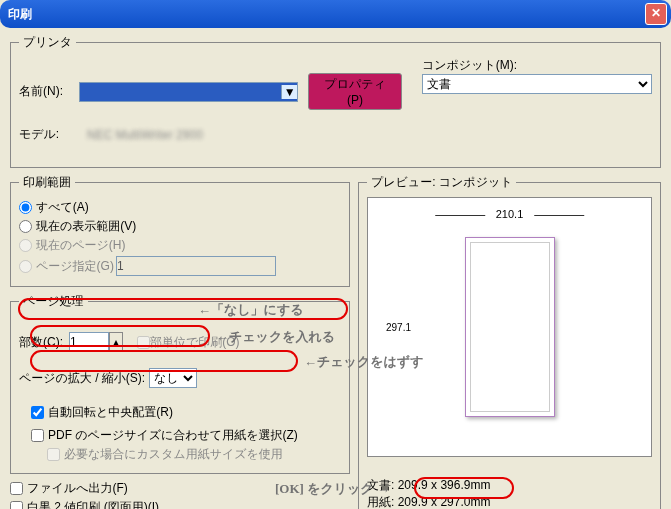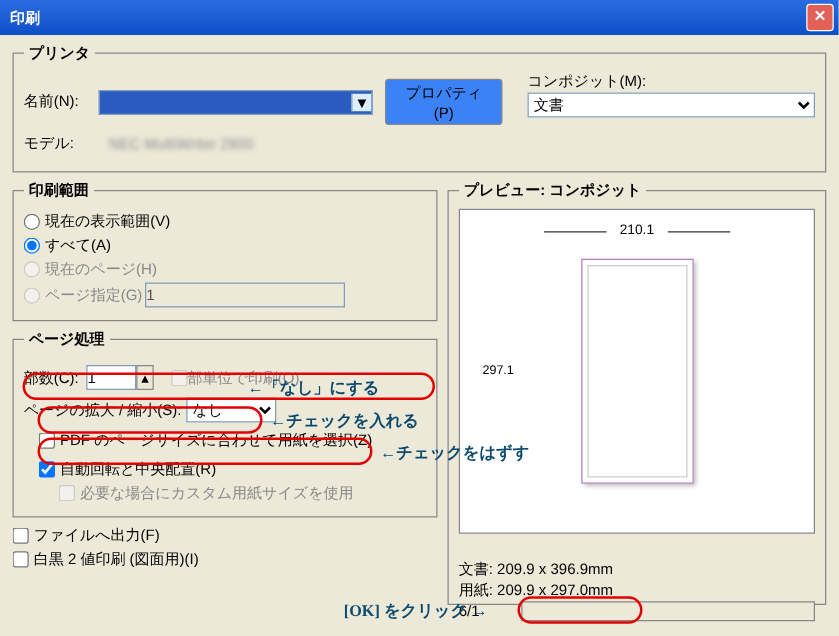--- a/index.html
+++ b/index.html
@@ -1,34 +1,34 @@
 <!DOCTYPE html>
 <html><head>
 <meta charset="utf-8">
 <style>
 * { box-sizing: border-box; margin: 0; padding: 0; font-family: "MS UI Gothic", sans-serif; font-size: 12px; }
 body { background: #ECE9D8; width: 671px; height: 509px; overflow: hidden; }
-.titlebar { background: linear-gradient(to bottom, #2A6CE0, #0E4FC8); height: 28px; display: flex; align-items: center; padding: 0 4px; color: #fff; font-weight: bold; }
+.titlebar { background: linear-gradient(to bottom, #2A6CE0, #0E4FC8); height: 28px; display: flex; align-items: center; padding: 0 4px; color: #fff; font-weight: bold; border-radius: 10px; }
 .titlebar span { flex: 1; padding-left: 4px; }
 .close-btn { width: 22px; height: 22px; background: #E36058; border: 1px solid #fff; border-radius: 3px; text-align: center; line-height: 18px; color: #fff; font-weight: bold; cursor: pointer; }
 .content { padding: 6px 10px 10px 10px; }
 fieldset { border: 1px solid #888; padding: 6px 8px 8px 8px; margin-bottom: 6px; }
-legend { padding: 0 4px; font-weight: bold; }
-.row { display: flex; align-items: center; margin: 6px 0; }
+legend { padding: 0 4px; }
+.row { display: flex; align-items: center; margin: 16px 0; }
 .lbl { width: 68px; }
 select, input[type=text] { border: 1px solid #7F9DB9; background: #fff; height: 20px; font-size: 12px; }
-.btn { background: #3b82f6; border: 1px solid #888; border-radius: 3px; padding: 2px 12px; cursor: pointer; }
+.btn { background: #be185d; border: 1px solid #888; border-radius: 3px; padding: 2px 12px; cursor: pointer; }
 .disabled { color: #888; }
 .main { display: flex; gap: 8px; }
 .left { width: 340px; }
 .right { flex: 1; }
 .radio-row, .chk-row { display: flex; align-items: center; margin: 2px 0; }
 .radio-row input, .chk-row input { margin-right: 4px; }
 .annot { position: absolute; border: 2px solid #E30000; border-radius: 50%; pointer-events: none; }
-.annot-txt { position: absolute; color: #0c4a6e; font-weight: bold; pointer-events: none; font-family: "MS Mincho", serif; font-size: 13px; }
+.annot-txt { position: absolute; color: #737373; font-weight: bold; pointer-events: none; font-family: "MS Mincho", serif; font-size: 13px; }
 .preview-area { border: 1px solid #888; background: #fff; height: 260px; position: relative; display: flex; flex-direction: column; align-items: center; justify-content: center; }
 .page-prev { width: 90px; height: 180px; border: 1px solid #B080C0; background: #fff; box-shadow: 2px 2px 4px rgba(0,0,0,.3); position: relative; }
 .page-prev::before { content: ""; position: absolute; inset: 4px; border: 1px solid #ccc; }
 .dim-h { position: absolute; top: 10px; left: 50%; transform: translateX(-50%); font-size: 11px; }
 .dim-h::before, .dim-h::after { content: ""; position: absolute; top: 7px; width: 50px; border-top: 1px solid #333; }
 .dim-h::before { right: 38px; } .dim-h::after { left: 38px; }
 .dim-v { position: absolute; left: 18px; top: 50%; transform: translateY(-50%); font-size: 10px; }
 .name-select { background: #2A5CC0; color: #fff; border: 1px solid #7F9DB9; height: 20px; width: 250px; display: flex; align-items: center; justify-content: flex-end; }
 .name-select .arrow { background: #DDEEFF; color: #000; width: 16px; text-align: center; border-left: 1px solid #7F9DB9; }
 .blur { color: transparent; text-shadow: 0 0 4px #888; text-align: center; }
@@ -63,26 +63,26 @@
         <select style="width:100%"><option>文書</option></select>
       </div>
     </div>
   </fieldset>
 
   <div class="main">
     <div class="left">
       <fieldset>
         <legend>印刷範囲</legend>
         <div class="radio-row">
+            <input type="radio" checked="" style="">
+            <span>すべて(A)</span>
+          </div>
+        <div class="radio-row">
             <input type="radio" style="">
             <span>現在の表示範囲(V)</span>
-          </div>
-        <div class="radio-row">
-            <input type="radio" checked="" style="">
-            <span>すべて(A)</span>
           </div>
         <div class="radio-row disabled">
             <input type="radio" disabled="" style="">
             <span>現在のページ(H)</span>
           </div>
         <div class="radio-row disabled">
             <input type="radio" disabled="" style="">
             <span style="width:80px">ページ指定(G)</span>
             <input type="text" disabled="" style="width: 160px; background: rgb(236, 233, 216);" value="1">
           </div>
@@ -92,29 +92,29 @@
         <legend>ページ処理</legend>
         <div class="row">
           <span style="width:50px">部数(C):</span>
           <input type="text" style="width: 40px;" value="1">
           <span style="width:14px;border:1px solid #888;text-align:center;line-height:18px;height:20px">▴</span>
           <input type="checkbox" disabled="" style="margin-left: 14px;">
             <span class="disabled">部単位で印刷(O)</span>
         </div>
         <div class="row" style="margin-top:6px">
           <span style="width:130px">ページの拡大 / 縮小(S):</span>
-          <select style="width:72px"><option>なし</option></select>
+          <select style="width:48px"><option>なし</option></select>
         </div>
+        <div class="chk-row" style="margin-top:6px;margin-left:12px">
+            <input type="checkbox" checked="" style="">
+            <span>自動回転と中央配置(R)</span>
+          </div>
         <div class="chk-row" style="margin-top:6px;margin-left:12px">
             <input type="checkbox" style="">
             <span>PDF のページサイズに合わせて用紙を選択(Z)</span>
-          </div>
-        <div class="chk-row" style="margin-top:6px;margin-left:12px">
-            <input type="checkbox" checked="" style="">
-            <span>自動回転と中央配置(R)</span>
           </div>
         <div class="chk-row disabled" style="margin-left:28px">
             <input type="checkbox" disabled="" style="">
             <span>必要な場合にカスタム用紙サイズを使用</span>
           </div>
       </fieldset>
 
       <div class="chk-row">
           <input type="checkbox" style="">
           <span>ファイルへ出力(F)</span>

